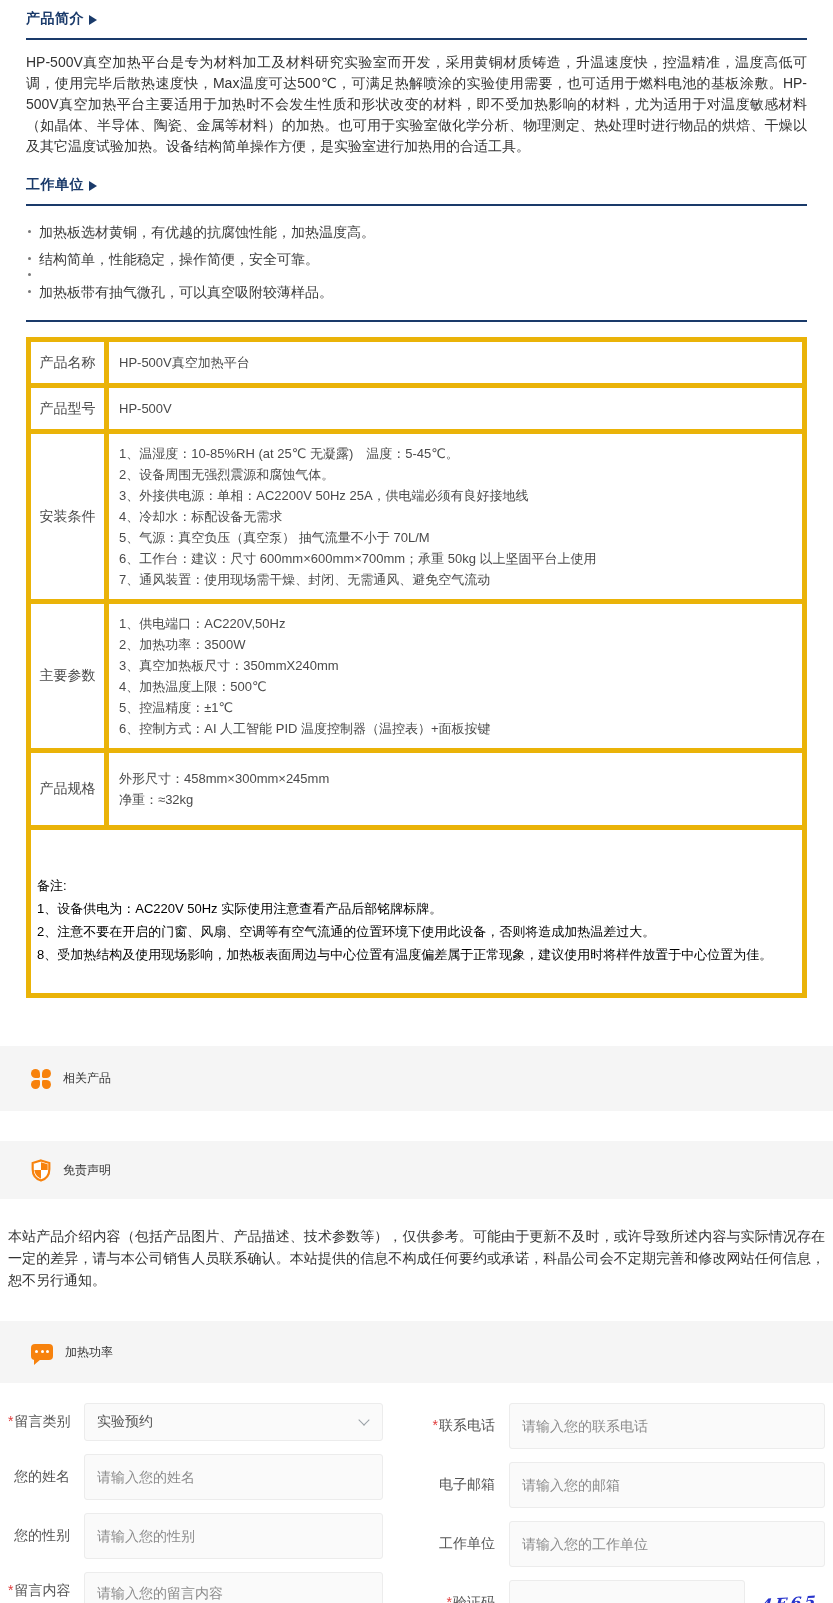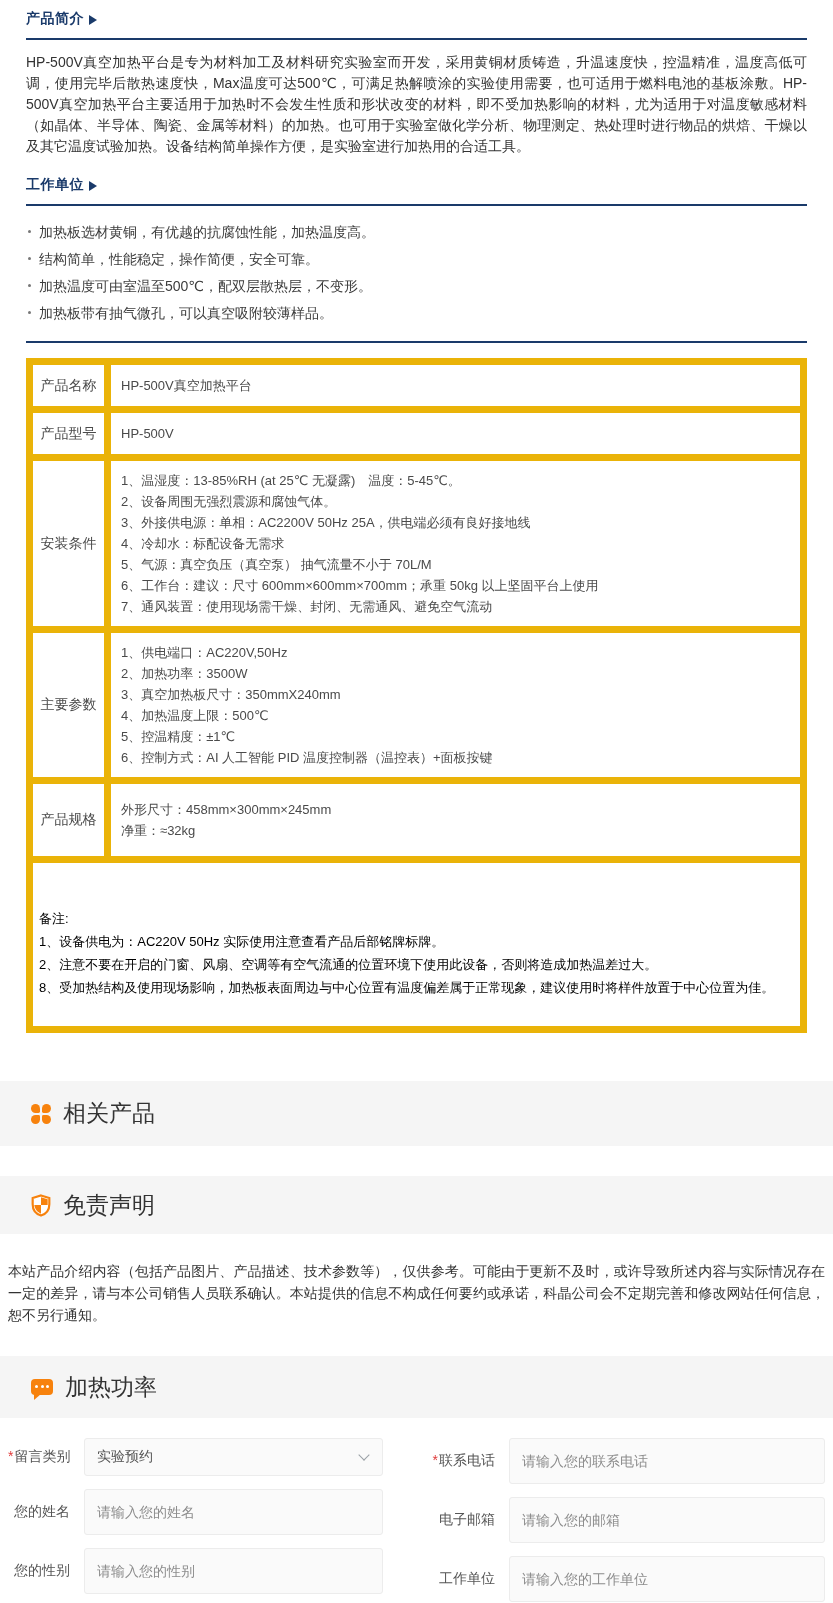--- a/index.html
+++ b/index.html
@@ -20,32 +20,32 @@
   .sec-rule { border:none; border-bottom:2px solid #1a3a6a; margin:10px 0 0 0; }
 
   .intro-p { font-size:14px; line-height:21px; margin:12px 0 0 0; color:#333; text-align:justify; }
 
   .feat-list { list-style:none; margin:13px 0 0 0; padding:0; }
   .feat-list li { display:flex; align-items:baseline; font-size:14px; color:#3c3c3c; line-height:27px; }
   .dotmark { width:3px; height:3px; background:#777; border-radius:50%; margin:0 8px 3px 2px; flex:0 0 auto; align-self:center; }
 
   
   table.specs { width:100%; border-collapse:collapse; margin-top:15px; font-size:13px; color:#4a4a4a; }
-  table.specs td { border:7px solid #eab308; vertical-align:middle; }
+  table.specs td { border:5px solid #eab308; vertical-align:middle; }
   td.k { width:78px; text-align:center; font-size:14px; padding:10px 4px; }
   td.v { padding:9px 10px; }
   td.v .ln { display:block; line-height:21px; }
   tr.single td.v { padding:10px 10px; }
   tr.spec2 td.v { padding:15px 10px; }
   td.notes { padding:44px 6px 27px 6px; }
   td.notes div { line-height:23px; font-size:13px; color:#000000; }
 
   
   .band { background:#f5f5f5; height:65px; display:flex; align-items:center; padding-left:31px; }
-  .band-title { font-size:23px; color:#333; margin-left:12px; }
+  .band-title { font-size:12px; color:#333; margin-left:12px; }
   .band.related { margin-top:48px; }
   .band.disclaim { margin-top:30px; height:58px; }
   .band.message { margin-top:30px; height:62px; }
 
   .disc-p { font-size:14px; line-height:22px; margin:26px 8px 0 8px; color:#333; text-align:justify; }
 
   
   .clover { width:20px; height:20px; display:grid; grid-template-columns:9px 9px; grid-template-rows:9px 9px; gap:2px; }
   .clover i { background:#f7820d; display:block; }
   .clover i:nth-child(1){ border-radius:55% 55% 18% 55%; }
@@ -111,21 +111,20 @@
       <li>
           <span class="dotmark"></span>
           <span>加热板选材黄铜，有优越的抗腐蚀性能，加热温度高。</span>
         </li>
       <li>
           <span class="dotmark"></span>
           <span>结构简单，性能稳定，操作简便，安全可靠。</span>
         </li>
       <li>
           <span class="dotmark"></span>
-          <span>加热温度可由室温至500℃，配双层散热层，不变形。</span>
         </li>
       <li>
           <span class="dotmark"></span>
           <span>加热板带有抽气微孔，可以真空吸附较薄样品。</span>
         </li>
     </ul>
   </div>
 
   <div class="content" style="margin-top:14px;">
     <hr class="sec-rule">
@@ -140,21 +139,21 @@
       </tr>
       <tr class="single">
         <td class="k">产品型号</td>
         <td class="v">
               <span class="ln">HP-500V</span>
             </td>
       </tr>
       <tr>
         <td class="k">安装条件</td>
         <td class="v">
-          <span class="ln">1、温湿度：13-85%RH (at 25℃ 无凝露)　温度：5-45℃。</span>
+          <span class="ln">1、温湿度：10-85%RH (at 25℃ 无凝露)　温度：5-45℃。</span>
           <span class="ln">2、设备周围无强烈震源和腐蚀气体。</span>
           <span class="ln">3、外接供电源：单相：AC2200V 50Hz 25A，供电端必须有良好接地线</span>
           <span class="ln">4、冷却水：标配设备无需求</span>
           <span class="ln">5、气源：真空负压（真空泵） 抽气流量不小于 70L/M</span>
           <span class="ln">6、工作台：建议：尺寸 600mm×600mm×700mm；承重 50kg 以上坚固平台上使用</span>
           <span class="ln">7、通风装置：使用现场需干燥、封闭、无需通风、避免空气流动</span>
         </td>
       </tr>
       <tr>
         <td class="k">主要参数</td>

